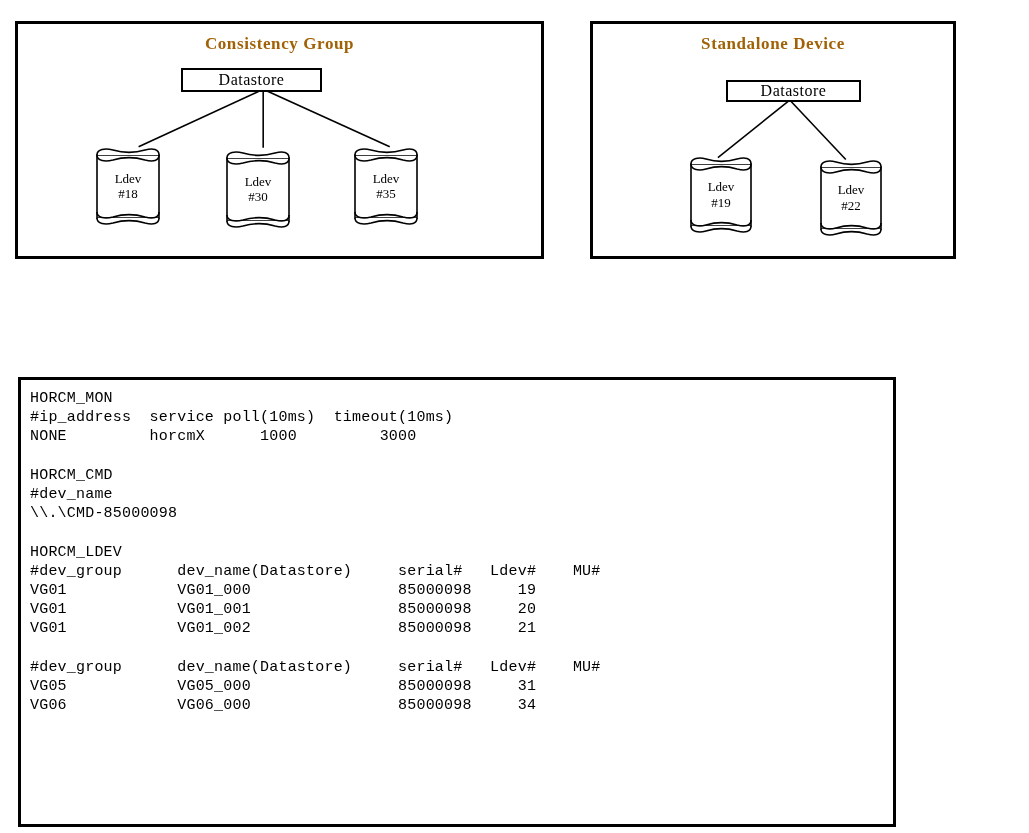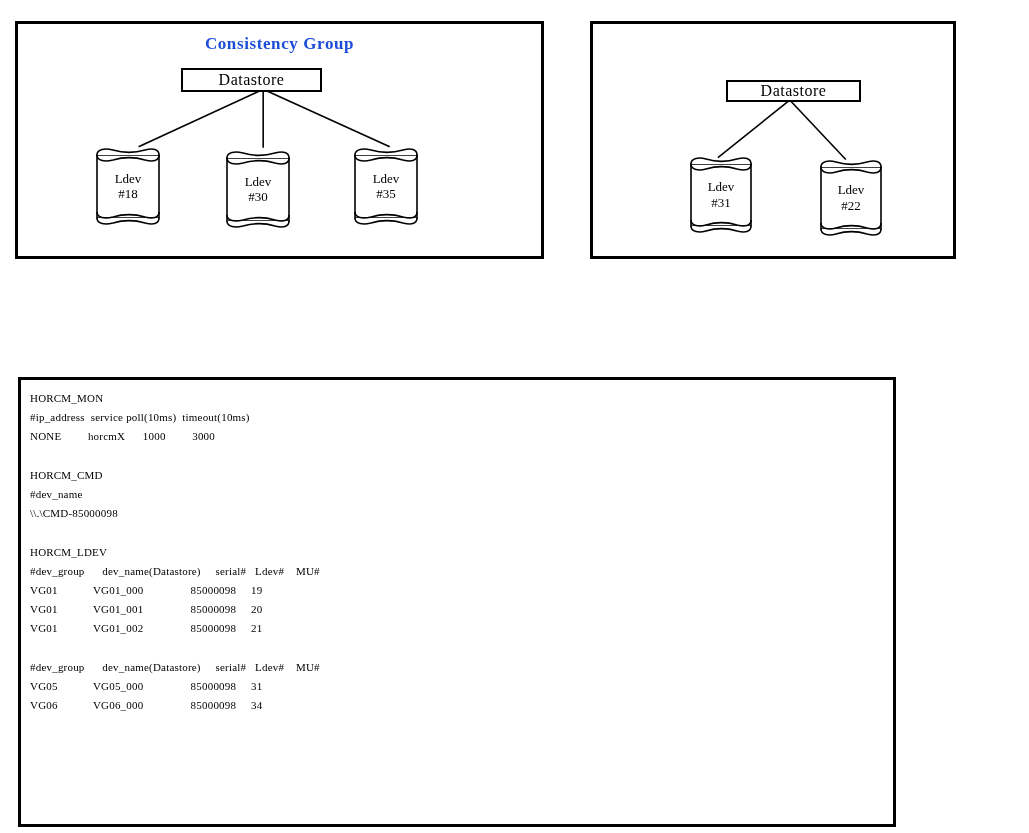--- a/index.html
+++ b/index.html
@@ -28,21 +28,21 @@
 
   .panel-title {
     position: absolute;
     left: 0;
     right: 0;
     text-align: center;
     font-family: "Liberation Serif", "DejaVu Serif", serif;
     font-weight: bold;
     font-size: 17px;
     letter-spacing: 0.6px;
-    color: #1d4ed8;
+    color: #a16207;
     white-space: nowrap;
   }
   #panel-consistency-group .panel-title { top: 10px; }
   #panel-standalone-device .panel-title { top: 10px; }
 
   
   .datastore-box {
     position: absolute;
     border: 2px solid #000000;
     background: #ffffff;
@@ -98,22 +98,22 @@
     left: 18px;
     top: 377px;
     width: 878px;
     height: 450px;
     border: 3px solid #000000;
     background: #ffffff;
     box-sizing: border-box;
     padding: 9px 0 0 9px;
   }
   #config-text {
-    font-family: Liberation Serif, serif;
-    font-size: 11px;
+    font-family: Liberation Mono, monospace;
+    font-size: 15px;
     line-height: 19.2px;
     color: #000000;
     white-space: pre;
     margin: 0;
     letter-spacing: 0.2px;
   }
 </style>
 </head>
 <body>
 
@@ -167,39 +167,40 @@
     </svg>
     <div class="cyl-label">
       <div>Ldev</div>
       <div>#35</div>
     </div>
   </div>
 </div>
 
 <div class="panel" id="panel-standalone-device">
 
+  <div class="panel-title">Standalone Device</div>
 
   <svg class="connectors" viewBox="0 0 366 238" preserveAspectRatio="none">
     <line x1="200" y1="78" x2="127" y2="137" stroke="#000000" stroke-width="1.6"></line>
     <line x1="200" y1="78" x2="257" y2="139" stroke="#000000" stroke-width="1.6"></line>
   </svg>
 
   <div class="datastore-box" style="left:133px; top:56px; width:135px; height:22px;">Datastore</div>
 
   <div class="cylinder" style="left:96px; top:131px; width:64px; height:80px;">
     <svg class="cyl-svg" viewBox="0 0 64 80" preserveAspectRatio="none">
       <path d="M2,9 L2,71 L62,71 L62,9 Z" fill="#ffffff" stroke="#000000" stroke-width="1.6"></path>
       <path d="M2,9 C2,3 10,2 17,4 C27,7 38,7 48,4 C56,2 62,3 62,9" fill="#ffffff" stroke="#000000" stroke-width="1.6"></path>
       <path d="M2,9 C2,15 10,16 17,14 C27,11 38,11 48,14 C56,16 62,15 62,9" fill="none" stroke="#000000" stroke-width="1.6"></path>
       <path d="M2,71 C2,77 10,78 17,76 C27,73 38,73 48,76 C56,78 62,77 62,71" fill="#ffffff" stroke="#000000" stroke-width="1.6"></path>
       <path d="M2,65 C2,71 10,72 17,70 C27,67 38,67 48,70 C56,72 62,71 62,65" fill="none" stroke="#000000" stroke-width="1.6"></path>
     </svg>
     <div class="cyl-label">
       <div>Ldev</div>
-      <div>#31</div>
+      <div>#19</div>
     </div>
   </div>
 
   <div class="cylinder" style="left:226px; top:134px; width:64px; height:80px;">
     <svg class="cyl-svg" viewBox="0 0 64 80" preserveAspectRatio="none">
       <path d="M2,9 L2,71 L62,71 L62,9 Z" fill="#ffffff" stroke="#000000" stroke-width="1.6"></path>
       <path d="M2,9 C2,3 10,2 17,4 C27,7 38,7 48,4 C56,2 62,3 62,9" fill="#ffffff" stroke="#000000" stroke-width="1.6"></path>
       <path d="M2,9 C2,15 10,16 17,14 C27,11 38,11 48,14 C56,16 62,15 62,9" fill="none" stroke="#000000" stroke-width="1.6"></path>
       <path d="M2,71 C2,77 10,78 17,76 C27,73 38,73 48,76 C56,78 62,77 62,71" fill="#ffffff" stroke="#000000" stroke-width="1.6"></path>
       <path d="M2,65 C2,71 10,72 17,70 C27,67 38,67 48,70 C56,72 62,71 62,65" fill="none" stroke="#000000" stroke-width="1.6"></path>

